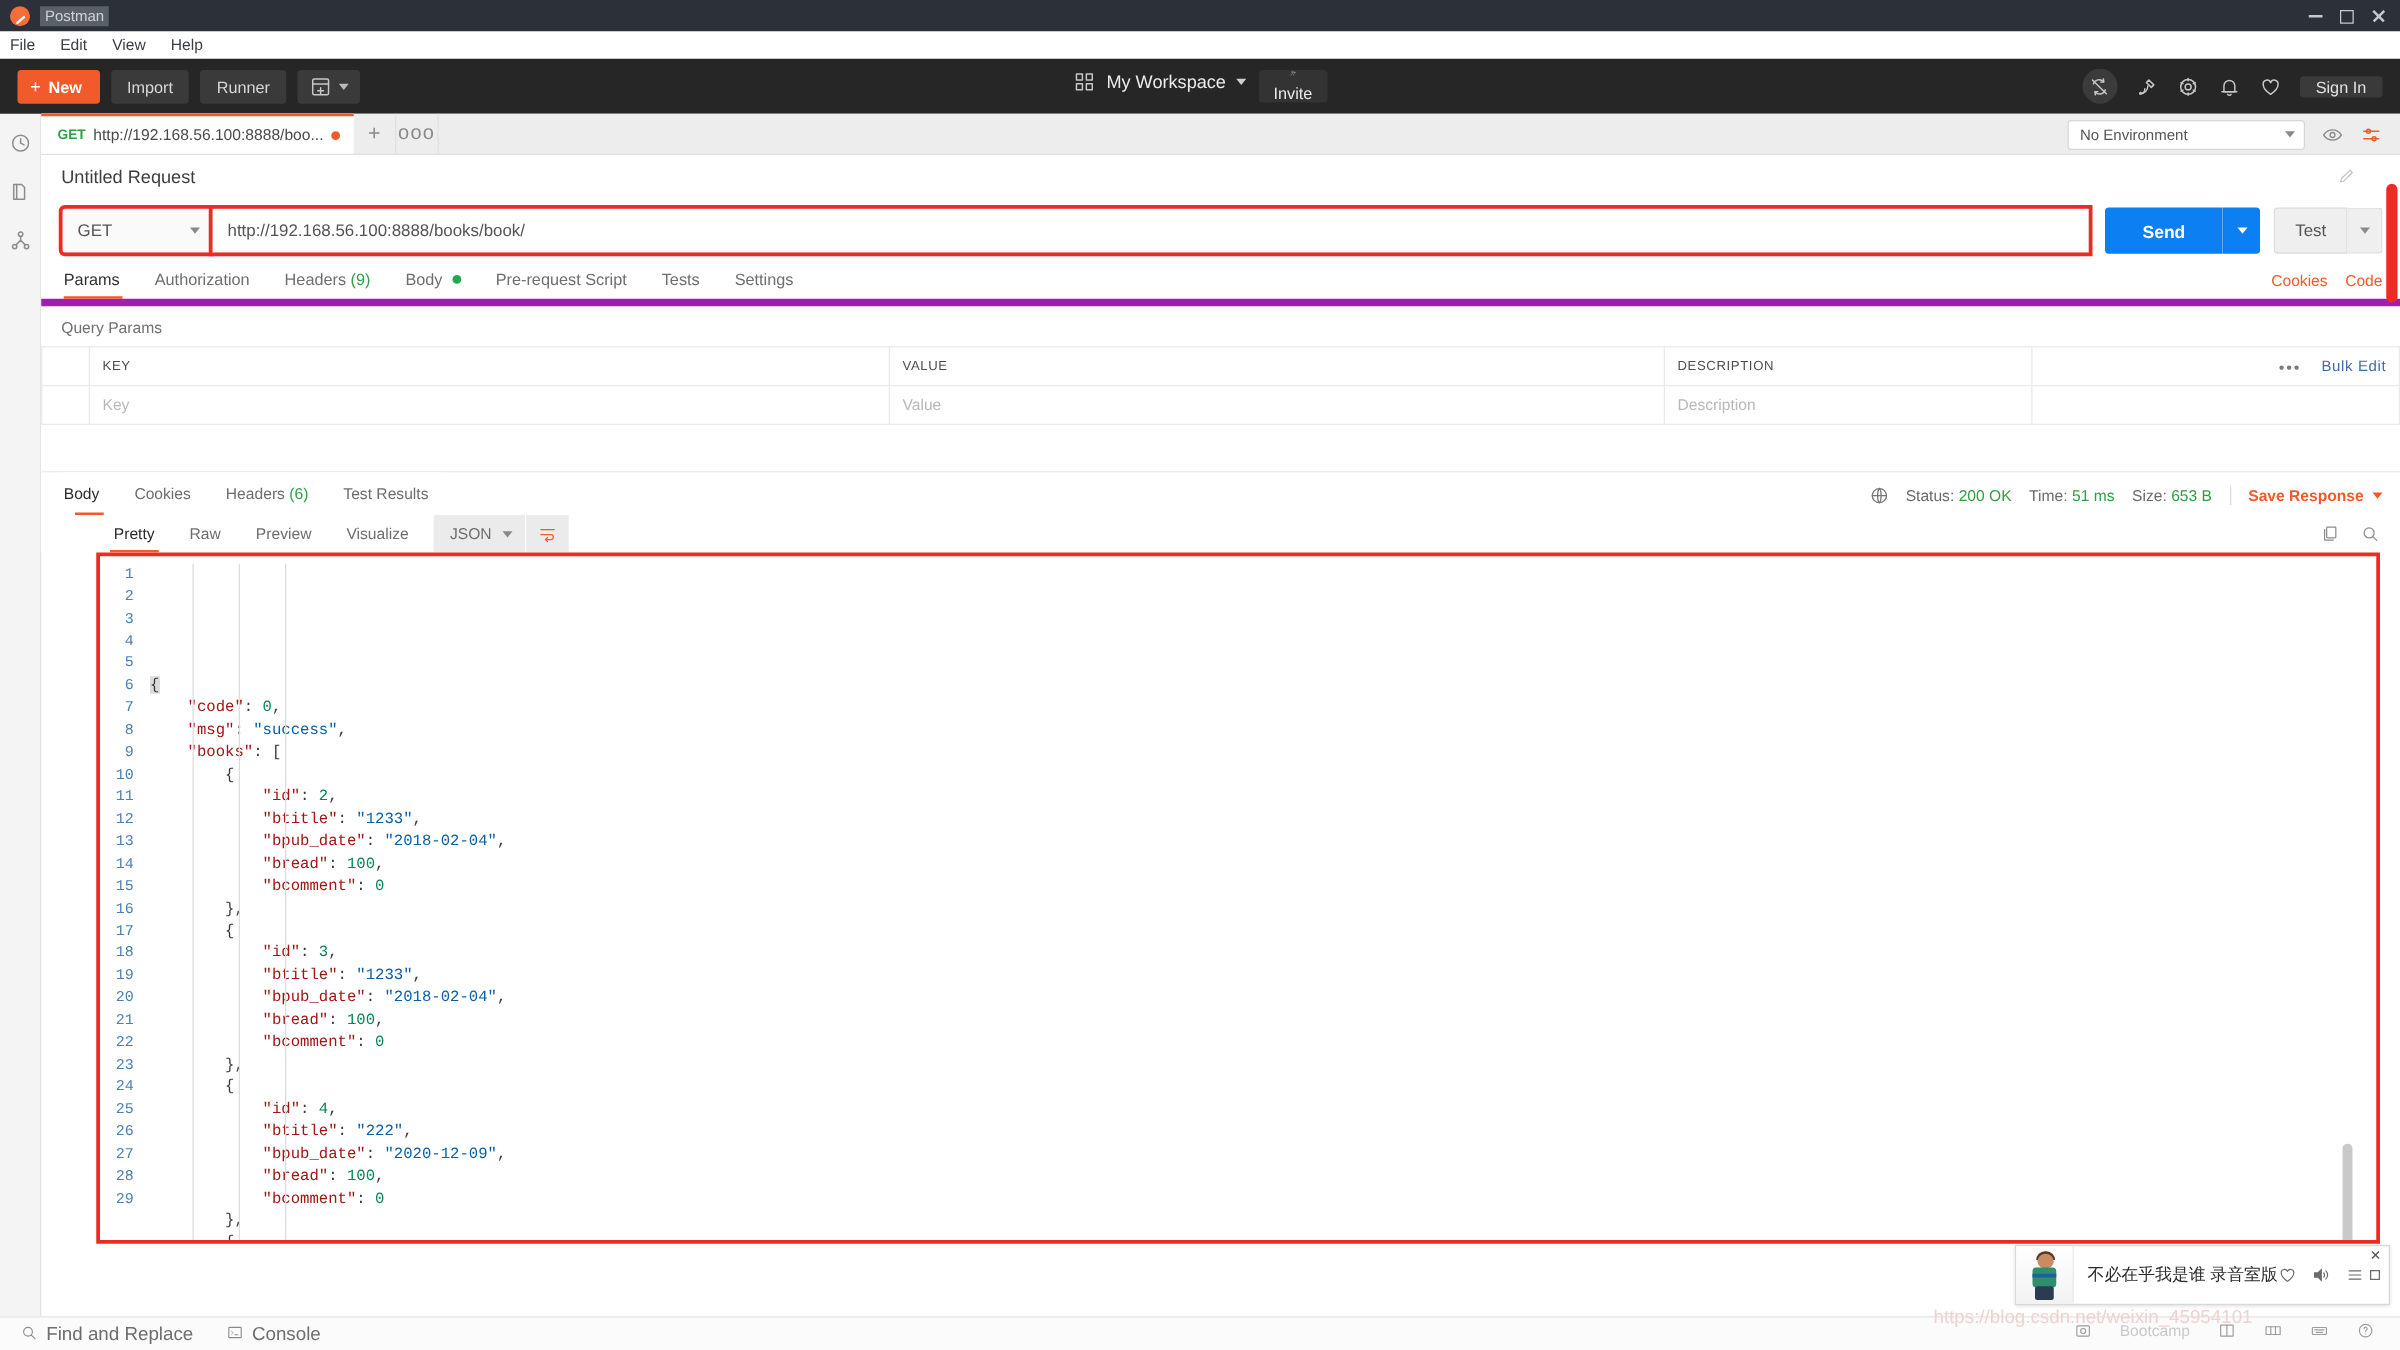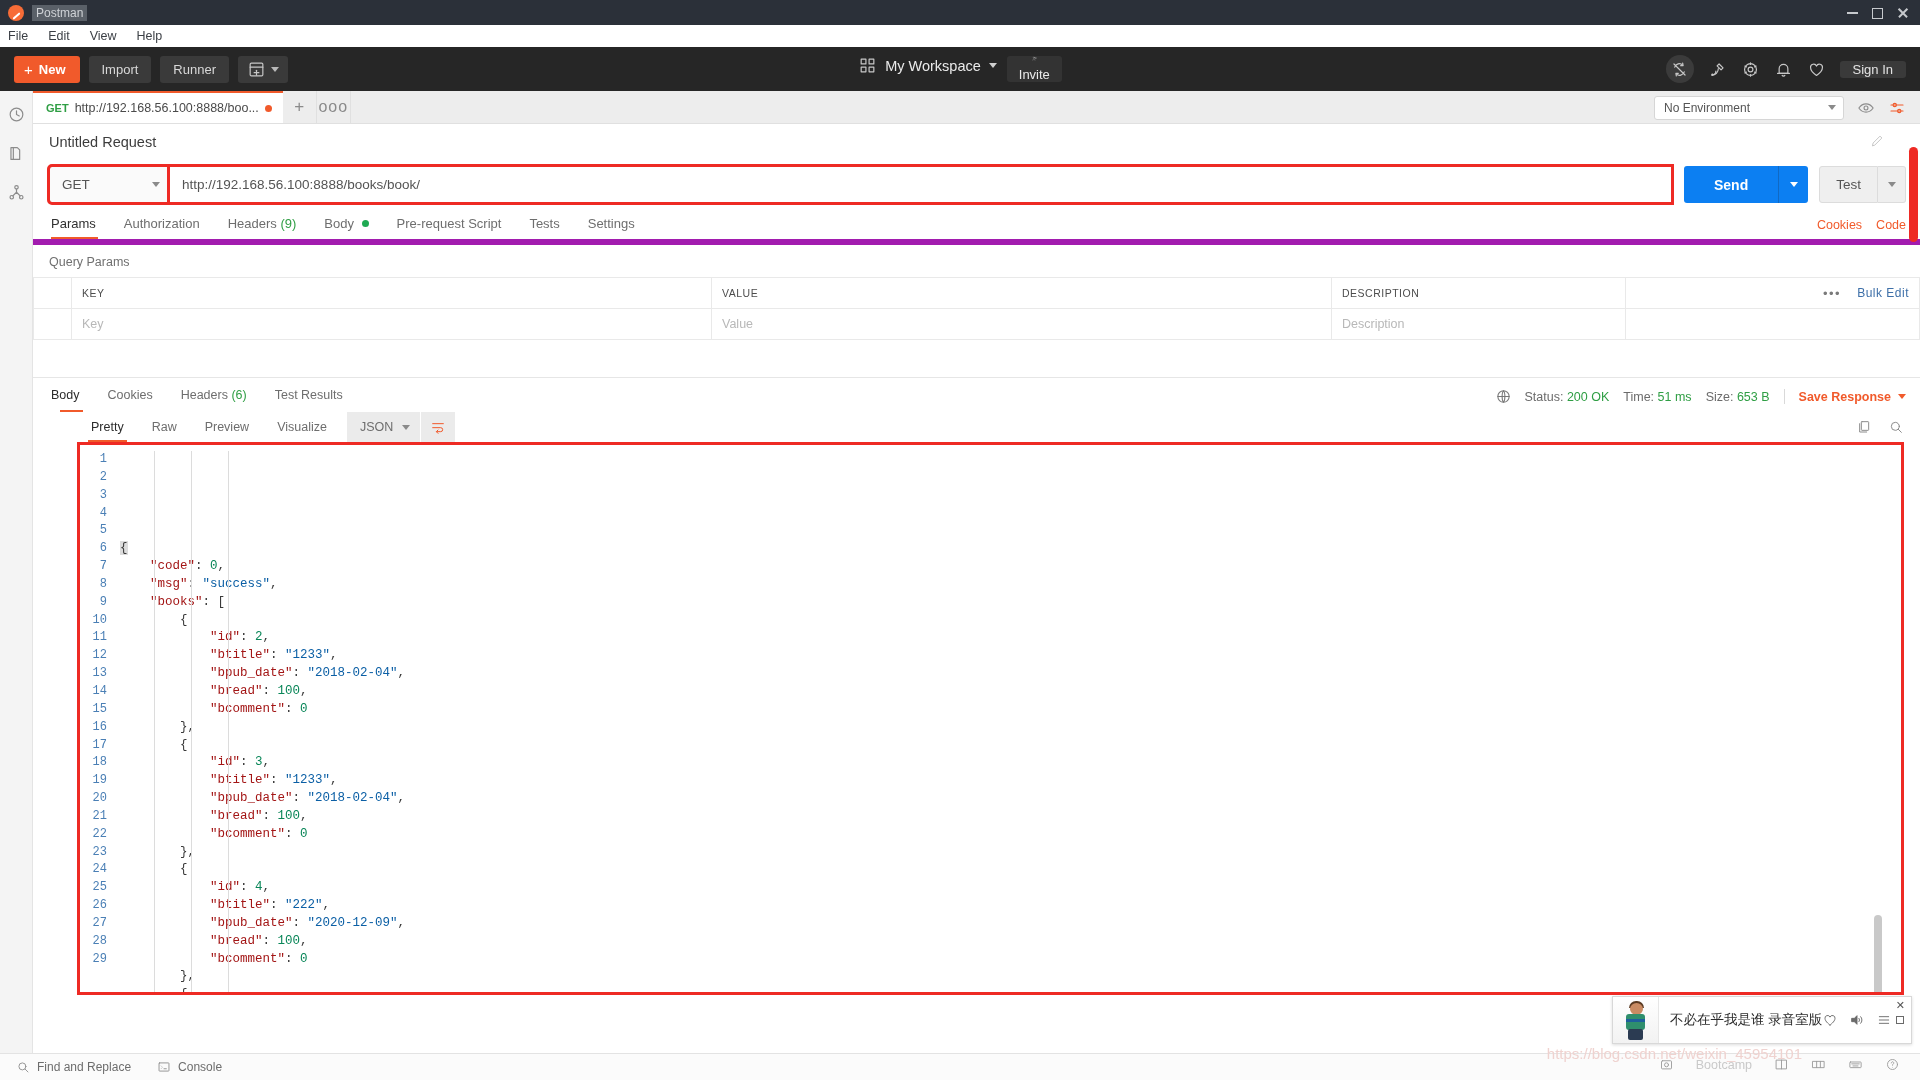--- a/index.html
+++ b/index.html
@@ -295,21 +295,21 @@
   .page-scroll-top {
     position: absolute; right: 2px; top: 56px; width: 9px; height: 95px;
     background: #ee2a24; border-radius: 5px;
   }
 
   
   .statusbar {
     height: 27px; background: #fbfbfb; border-top: 1px solid #e3e3e3;
     display: flex; align-items: center; padding: 0 16px; gap: 26px;
   }
-  .sb-item { display: flex; align-items: flex-start; gap: 7px; font-size: 12px; color: #6d6d6d; cursor: pointer; }
+  .sb-item { display: flex; align-items: flex-start; gap: 7px; font-size: 15px; color: #6d6d6d; cursor: pointer; }
   .sb-item .ic { width: 14px; height: 14px; }
   .sb-item .ic path, .sb-item .ic circle, .sb-item .ic rect, .sb-item .ic line { stroke: #8a8a8a; }
 
   
   .music-widget {
     position: absolute; right: 8px; bottom: 36px; width: 300px; height: 48px;
     background: #fff; border: 1px solid #d8d8d8; display: flex; align-items: center;
     box-shadow: 0 1px 3px rgba(0,0,0,.14); z-index: 50;
   }
   .mw-art {

